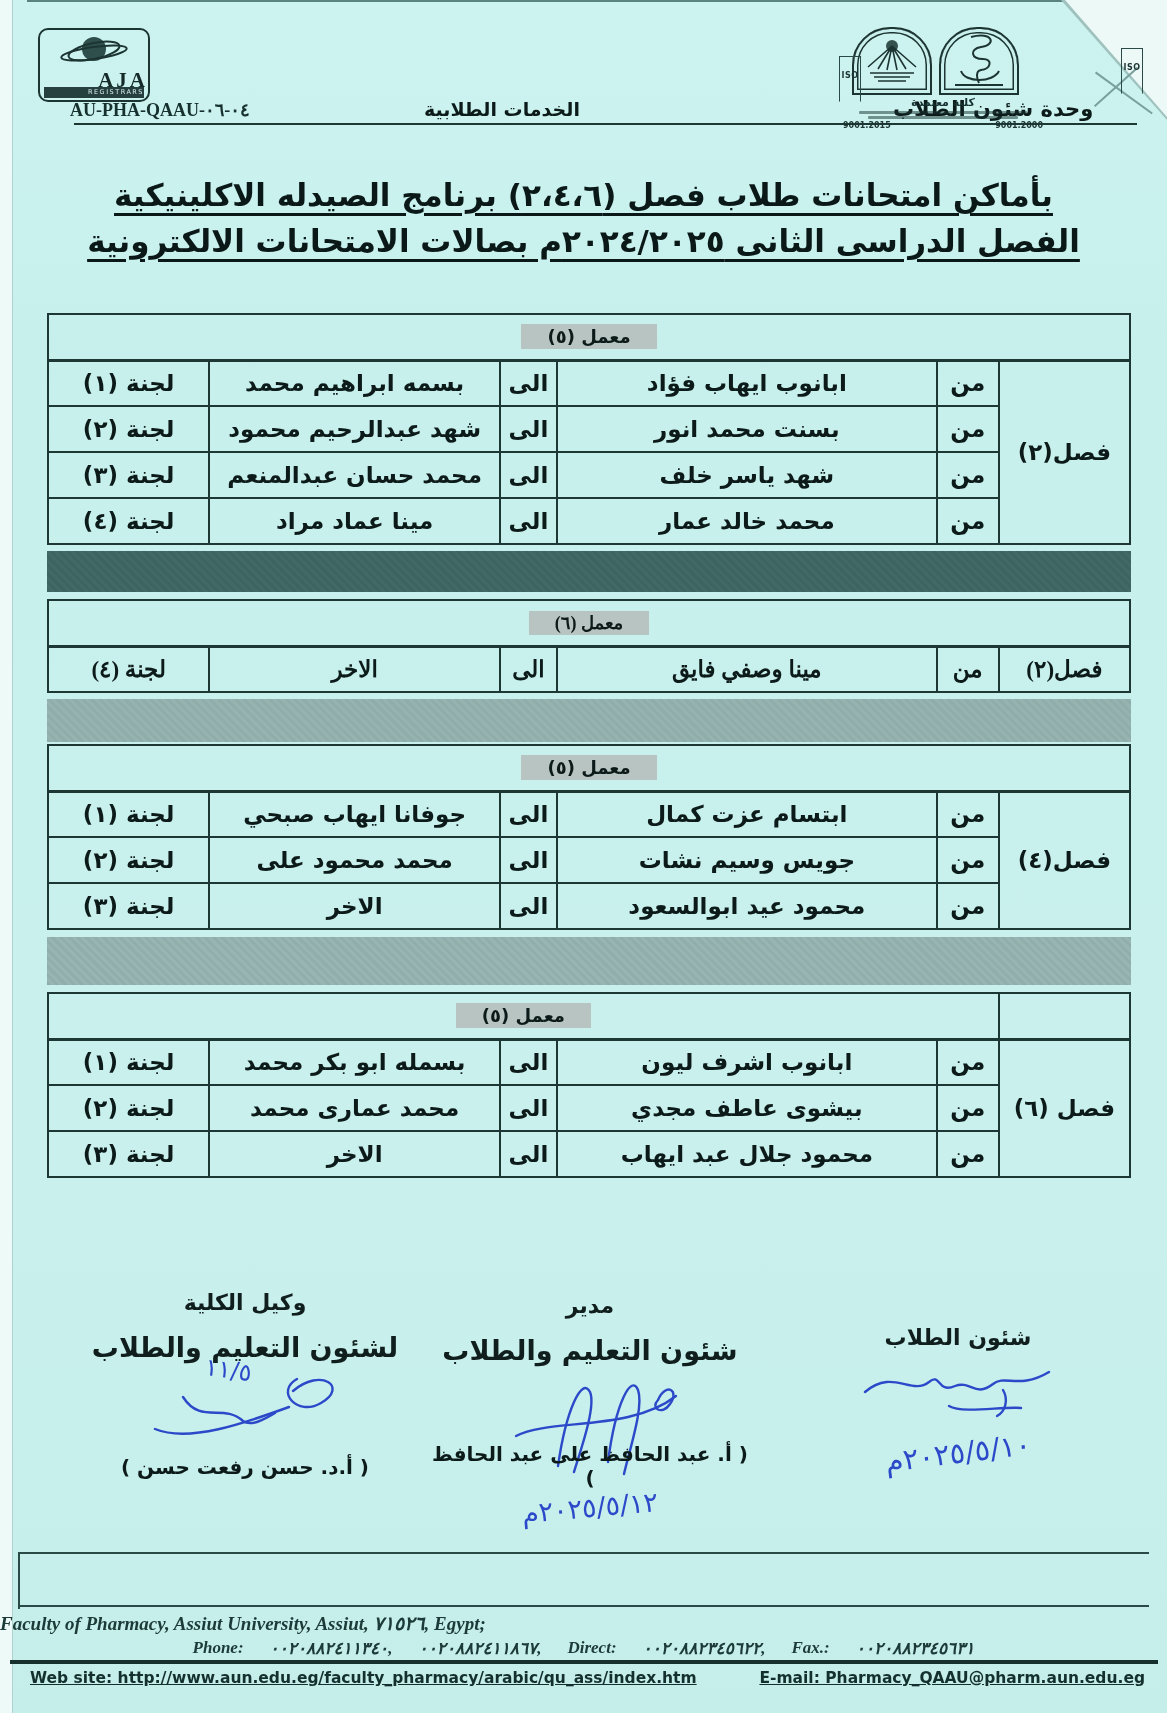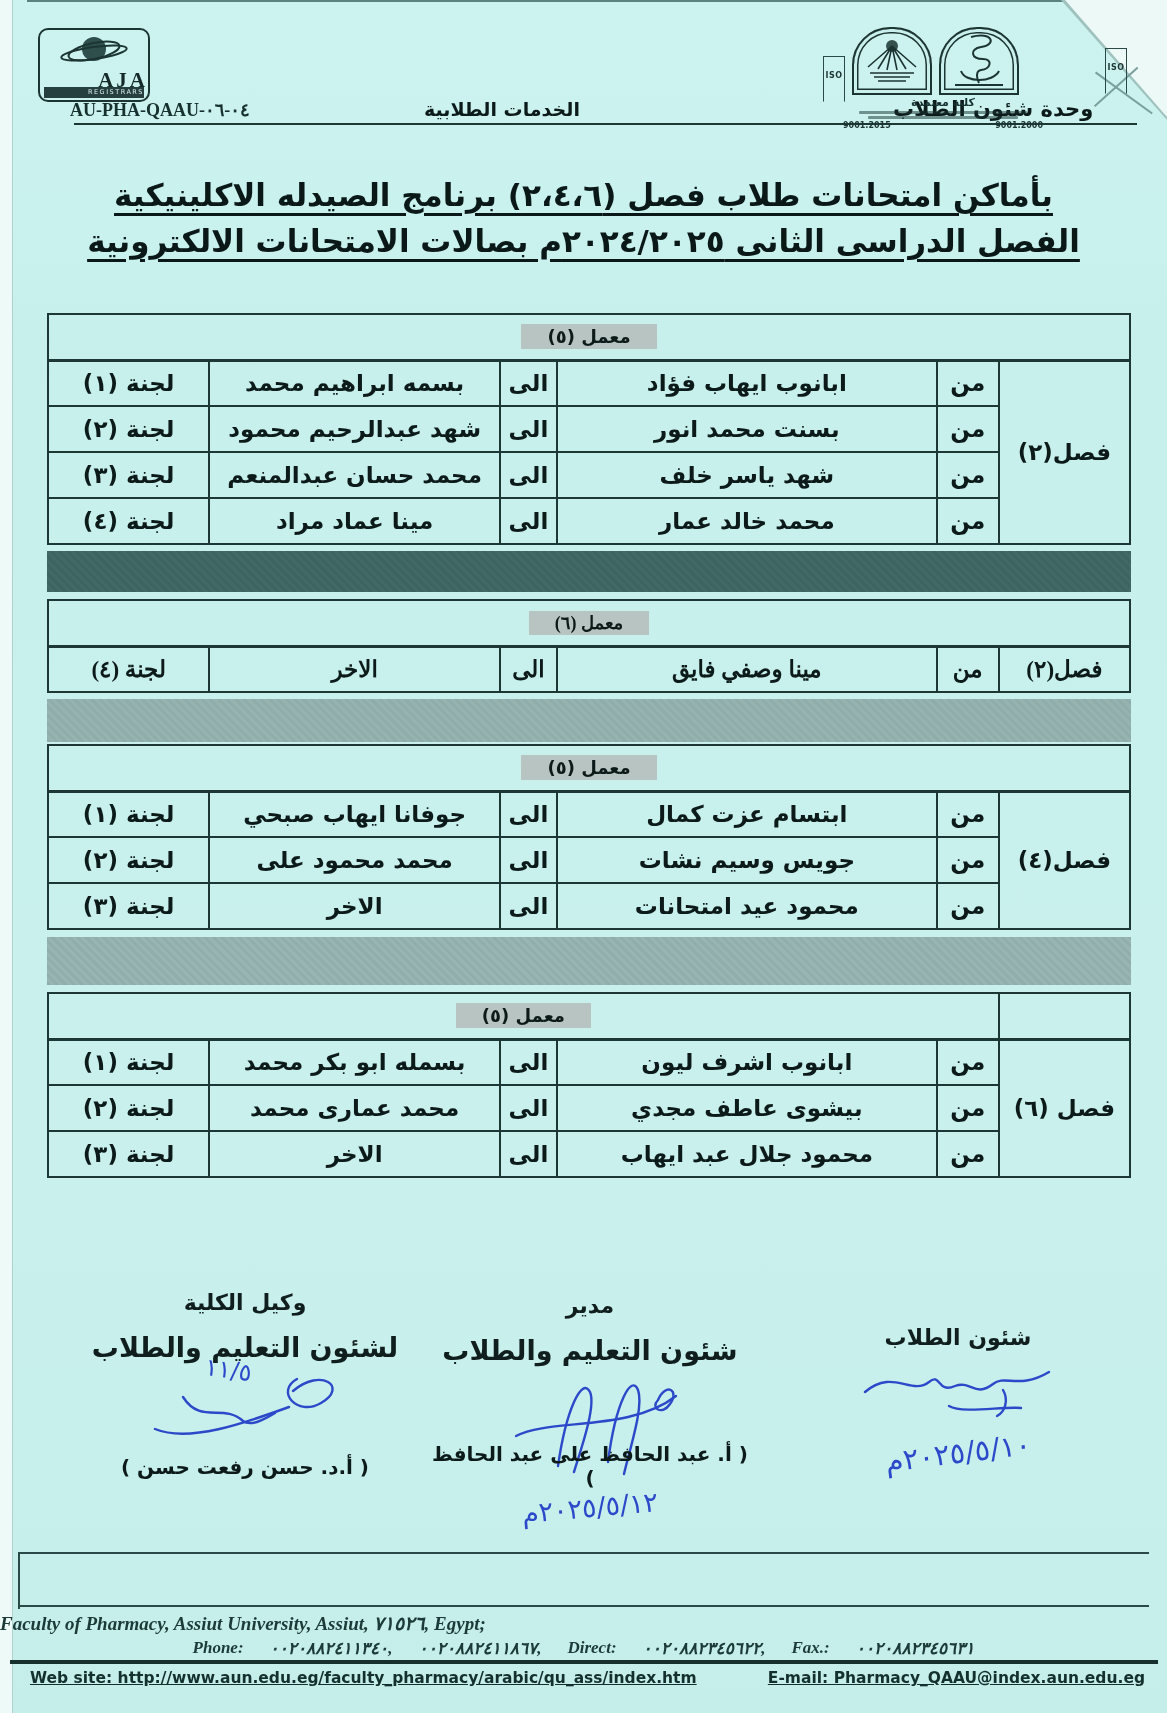--- a/index.html
+++ b/index.html
@@ -34,21 +34,21 @@
   .svc-label { position:absolute; left:424px; top:98px; font-size:19px; font-weight:bold; }
   .unit-label { position:absolute; left:893px; top:97px; font-size:21px; font-weight:bold; }
   .head-rule { position:absolute; left:74px; top:123px; width:1063px; height:2px; background:#1d3735; }
 
   .emblems { position:absolute; left:852px; top:27px; display:flex; gap:7px; direction:ltr; }
   .arch { width:80px; height:68px; border:2px solid #1c3533; box-shadow: inset 0 0 0 3px #c9f0ed, inset 0 0 0 4.5px #1c3533;
     border-radius: 38px 38px 0 0; position:relative; overflow:hidden; }
   .ribbon { position:absolute; width:22px; height:46px; border:1.5px solid #2a4a47;
     color:#1c3533; font-size:8px; font-weight:bold; text-align:center;
     clip-path: polygon(0 0, 100% 0, 100% 100%, 50% 78%, 0 100%); direction:ltr;
-    padding-top:14px; letter-spacing:0.5px; }
+    padding-top:14px; letter-spacing:0.5px;margin-left:16px; }
   .ribbon.l { left:823px; top:56px; }
   .ribbon.r { left:1105px; top:48px; }
   .emblem-sub { position:absolute; left:843px; top:97px; width:200px; text-align:center; }
   .accredited { font-size:11px; font-weight:bold; color:#14302e; line-height:1.1; }
   .blurline { height:3px; background:rgba(22,50,48,.5); margin:2px auto; border-radius:1px; }
   .iso-nums { display:flex; justify-content:space-between; direction:ltr;
     font-size:8px; font-weight:bold; color:#1c3533; margin-top:1px; }
 
   
   .title-line { position:absolute; left:0; width:100%; text-align:center; font-weight:bold; color:#0a1817; }
@@ -272,21 +272,21 @@
     </tr>
     <tr>
       <td>من</td>
       <td>جويس وسيم نشات</td>
       <td>الى</td>
       <td>محمد محمود على</td>
       <td>لجنة (٢)</td>
     </tr>
     <tr>
       <td>من</td>
-      <td>محمود عيد امتحانات</td>
+      <td>محمود عيد ابوالسعود</td>
       <td>الى</td>
       <td>الاخر</td>
       <td>لجنة (٣)</td>
     </tr>
   </tbody>
     </table>
 
   <div class="band mid2"></div>
 
   <table class="lab tb4">
@@ -377,16 +377,16 @@
     <span>Phone:</span>
     <span>٠٠٢٠٨٨٢٤١١٣٤٠,</span>
     <span>٠٠٢٠٨٨٢٤١١٨٦٧,</span>
     <span>Direct:</span>
     <span>٠٠٢٠٨٨٢٣٤٥٦٢٢,</span>
     <span>Fax.:</span>
     <span>٠٠٢٠٨٨٢٣٤٥٦٣١</span>
   </div>
   <div class="f-r3 rule"></div>
   <div class="f-web">Web site: http://www.aun.edu.eg/faculty_pharmacy/arabic/qu_ass/index.htm</div>
-  <div class="f-mail">E-mail: Pharmacy_QAAU@index.aun.edu.eg</div>
+  <div class="f-mail">E-mail: Pharmacy_QAAU@pharm.aun.edu.eg</div>
   <div class="f-r4"></div>
 
 </div>
 
 </body></html>

